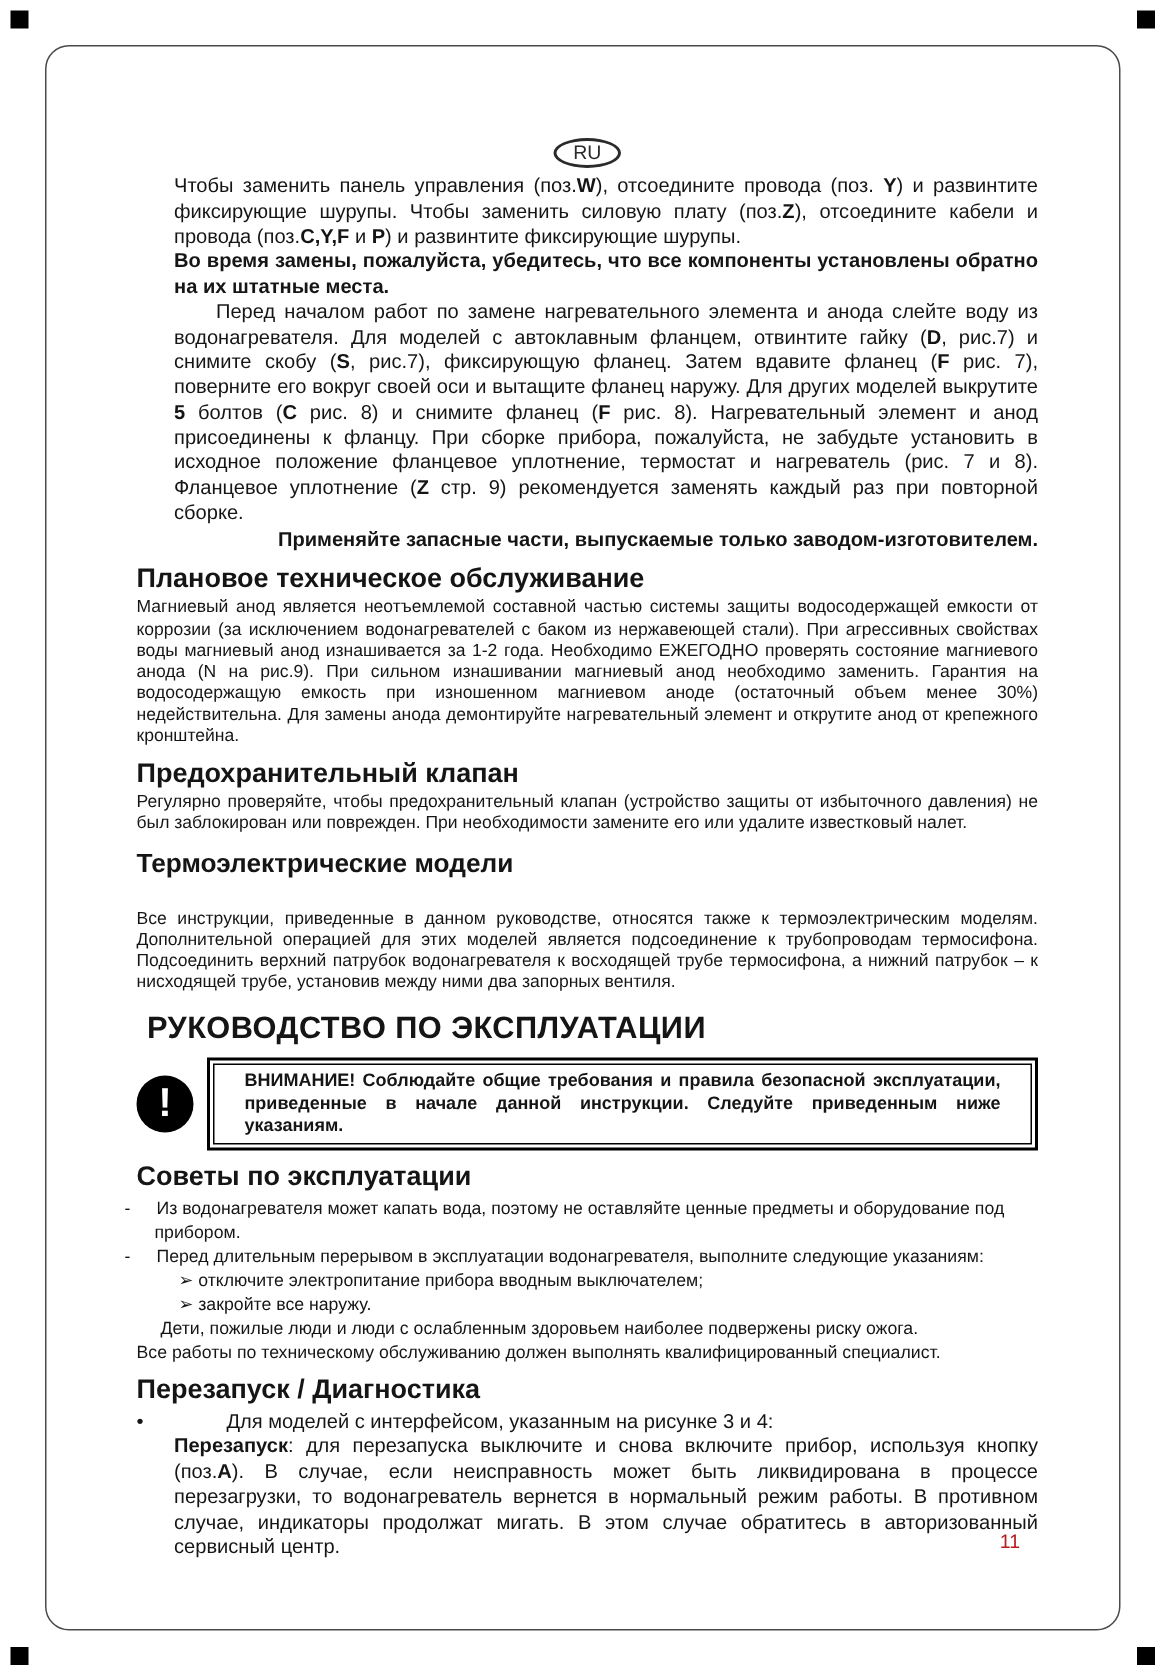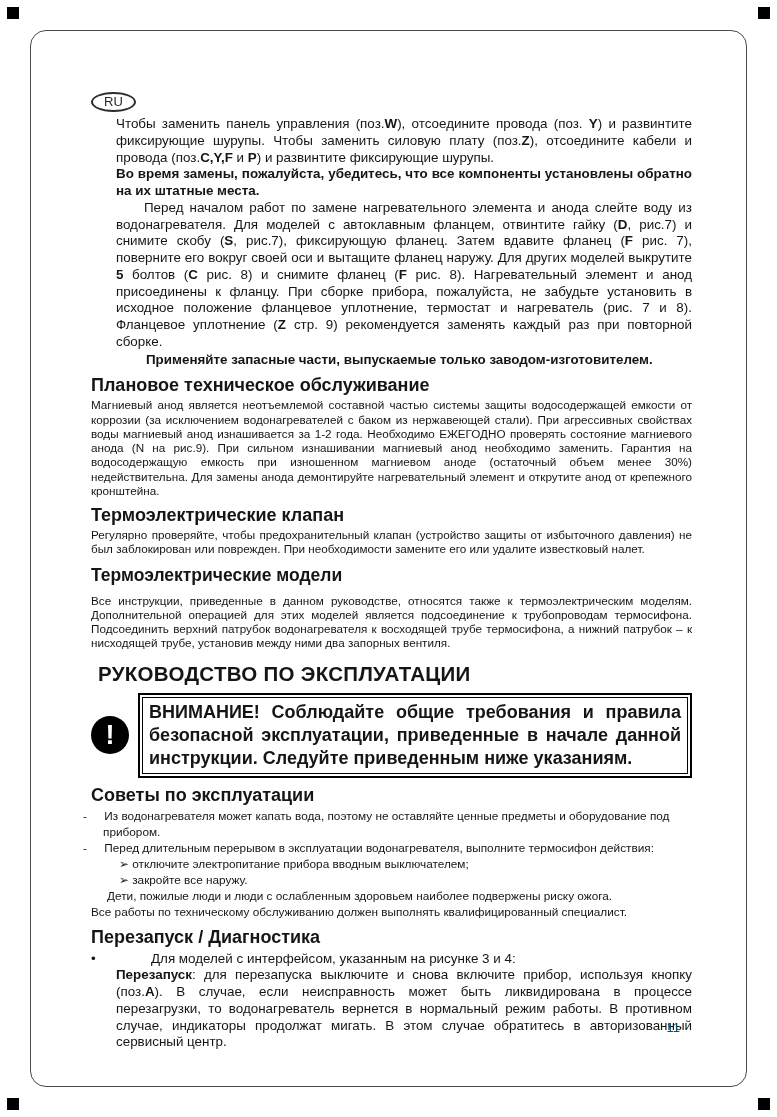--- a/index.html
+++ b/index.html
@@ -18,62 +18,62 @@
   .bl { left: 7px; bottom: 7px; }
   .br { right: 7px; bottom: 7px; }
   .frame {
     position: absolute; left: 30px; top: 30px;
     width: 717px; height: 1057px;
     border: 1px solid #4a4a4a;
     border-radius: 16px;
     pointer-events: none;
   }
   .content { position: absolute; left: 91px; top: 92px; width: 601px; }
-  .lang-row { text-align: left; margin-bottom: 4px; height: 20px; }
+  .lang-row { text-align: center; margin-bottom: 4px; height: 20px; }
   .ru-badge {
     display: inline-block;
     border: 2px solid #2b2b2b;
     border-radius: 50%;
     padding: 0 11px 1px 11px;
     font-size: 13px;
     color: #2b2b2b;
   }
-  p { margin: 0; }
+  p { margin: 0; text-align: right; }
   b { font-weight: bold; }
   .body { font-size: 13.4px; line-height: 1.25; margin-left: 25px; }
   .just { text-align: justify; }
   .bold { font-weight: bold; }
   .indent { text-indent: 28px; }
   .spare { text-indent: 30px; margin-top: 1px; font-weight: bold; }
   .h-sec { font-size: 18px; font-weight: bold; margin: 7px 0 2px 0; }
-  .h-big { font-size: 17.5px; font-weight: bold; margin: 8px 0 8px 0; }
+  .h-big { font-size: 17.5px; font-weight: bold; margin: 8px 0 20px 0; }
   .h-title { font-size: 20.5px; font-weight: bold; margin: 11px 0 7px 0; padding-left: 7px; letter-spacing: 0.3px; }
   .small { font-size: 11.7px; line-height: 1.22; }
   .warning { display: flex; align-items: center; gap: 9px; margin: 4px 0 6px 0; }
   .warn-icon {
     width: 38px; height: 38px; flex: 0 0 38px;
     border-radius: 50%; background: #000; color: #fff;
     font-weight: bold; font-size: 27px;
     display: flex; align-items: center; justify-content: center;
   }
   .warn-box { flex: 1; border: 2px solid #000; padding: 2px; }
   .warn-inner {
     border: 1px solid #000;
-    padding: 3px 6px;
-    font-weight: bold; font-size: 18px; line-height: 1.28;
+    padding: 3px 20px;
+    font-weight: bold; font-size: 12px; line-height: 1.28;
     text-align: justify;
   }
   .adv { font-size: 11.8px; line-height: 1.36; }
   .adv .mk { display: inline-block; min-width: 8px; }
   .adv.l1 { padding-left: 12px; text-indent: -10px; }
   .adv.l2 { padding-left: 28px; }
   .adv.l2b { padding-left: 16px; }
   .blt-row { display: flex; font-size: 13.4px; line-height: 1.3; margin-top: 1px; }
   .blt { width: 60px; flex: 0 0 60px; }
-  .page-num { position: absolute; right: 97px; bottom: 82px; font-size: 13px; color: #0c4a6e; }
+  .page-num { position: absolute; right: 97px; bottom: 82px; font-size: 13px; color: #b91c1c; }
 </style>
 </head>
 <body>
 
 <div class="corner tl"></div>
 <div class="corner tr"></div>
 <div class="corner bl"></div>
 <div class="corner br"></div>
 <div class="frame"></div>
 
@@ -84,40 +84,40 @@
   </div>
 
   <p class="body just"><span>Чтобы заменить панель управления (поз.</span><b>W</b><span>), отсоедините провода (поз. </span><b>Y</b><span>) и развинтите фиксирующие шурупы. Чтобы заменить силовую плату (поз.</span><b>Z</b><span>), отсоедините кабели и провода (поз.</span><b>C,Y,F</b><span> и </span><b>P</b><span>) и развинтите фиксирующие шурупы.</span></p>
   <p class="body just bold">Во время замены, пожалуйста, убедитесь, что все компоненты установлены обратно на их штатные места.</p>
   <p class="body just indent"><span>Перед началом работ по замене нагревательного элемента и анода слейте воду из водонагревателя. Для моделей с автоклавным фланцем, отвинтите гайку (</span><b>D</b><span>, рис.7) и снимите скобу (</span><b>S</b><span>, рис.7), фиксирующую фланец. Затем вдавите фланец (</span><b>F</b><span> рис. 7), поверните его вокруг своей оси и вытащите фланец наружу.  Для других моделей выкрутите </span><b>5</b><span> болтов (</span><b>С</b><span> рис. 8) и снимите фланец (</span><b>F</b><span> рис. 8). Нагревательный элемент и анод присоединены к фланцу. При сборке прибора, пожалуйста, не забудьте установить в исходное положение фланцевое уплотнение, термостат и нагреватель (рис. 7 и 8). Фланцевое уплотнение (</span><b>Z</b><span> стр. 9) рекомендуется заменять каждый раз при повторной сборке.</span></p>
   <p class="body spare">Применяйте запасные части, выпускаемые только заводом-изготовителем.</p>
 
   <h2 class="h-sec">Плановое техническое обслуживание</h2>
   <p class="small just">Магниевый анод является неотъемлемой составной частью системы защиты водосодержащей емкости от коррозии (за исключением водонагревателей с баком из нержавеющей стали). При агрессивных свойствах воды магниевый анод изнашивается за 1-2 года. Необходимо ЕЖЕГОДНО проверять состояние магниевого анода (N на рис.9). При сильном изнашивании магниевый анод необходимо заменить. Гарантия на водосодержащую емкость при изношенном магниевом аноде (остаточный объем менее 30%) недействительна. Для замены анода демонтируйте нагревательный элемент и открутите анод от крепежного кронштейна.</p>
 
-  <h2 class="h-sec">Термоэлектрические клапан</h2>
+  <h2 class="h-sec">Предохранительный клапан</h2>
   <p class="small just">Регулярно проверяйте, чтобы предохранительный клапан (устройство защиты от избыточного давления) не был заблокирован или поврежден. При необходимости замените его или удалите известковый налет.</p>
 
   <h2 class="h-big">Термоэлектрические модели</h2>
   <p class="small just">Все инструкции, приведенные в данном руководстве, относятся также к термоэлектрическим моделям. Дополнительной операцией для этих моделей является подсоединение к трубопроводам термосифона. Подсоединить верхний патрубок водонагревателя к восходящей трубе термосифона, а нижний патрубок – к нисходящей трубе, установив между ними два запорных вентиля.</p>
 
   <h1 class="h-title">РУКОВОДСТВО ПО ЭКСПЛУАТАЦИИ</h1>
 
   <div class="warning">
     <div class="warn-icon">
       <span>!</span>
     </div>
     <div class="warn-box">
       <div class="warn-inner">ВНИМАНИЕ! Соблюдайте общие требования и правила безопасной эксплуатации, приведенные в начале данной инструкции. Следуйте приведенным ниже указаниям.</div>
     </div>
   </div>
 
   <h2 class="h-sec">Советы по эксплуатации</h2>
   <div class="adv l1"><span class="mk">-</span> <span>Из водонагревателя может капать вода, поэтому не оставляйте ценные предметы и оборудование под прибором.</span></div>
-  <div class="adv l1"><span class="mk">-</span> <span>Перед длительным перерывом в эксплуатации водонагревателя, выполните термосифон действия:</span></div>
+  <div class="adv l1"><span class="mk">-</span> <span>Перед длительным перерывом в эксплуатации водонагревателя, выполните следующие указаниям:</span></div>
   <div class="adv l2"><span class="mk">➢</span> <span>отключите электропитание прибора вводным выключателем;</span></div>
   <div class="adv l2"><span class="mk">➢</span> <span>закройте все наружу.</span></div>
   <div class="adv l2b"><span>Дети, пожилые люди и люди с ослабленным здоровьем наиболее подвержены риску ожога.</span></div>
   <div class="adv"><span>Все работы по техническому обслуживанию должен выполнять квалифицированный специалист.</span></div>
 
   <h2 class="h-sec">Перезапуск / Диагностика</h2>
   <div class="blt-row">
     <span class="blt">•</span>
     <span>Для моделей с интерфейсом, указанным на рисунке 3 и 4:</span>
   </div>

